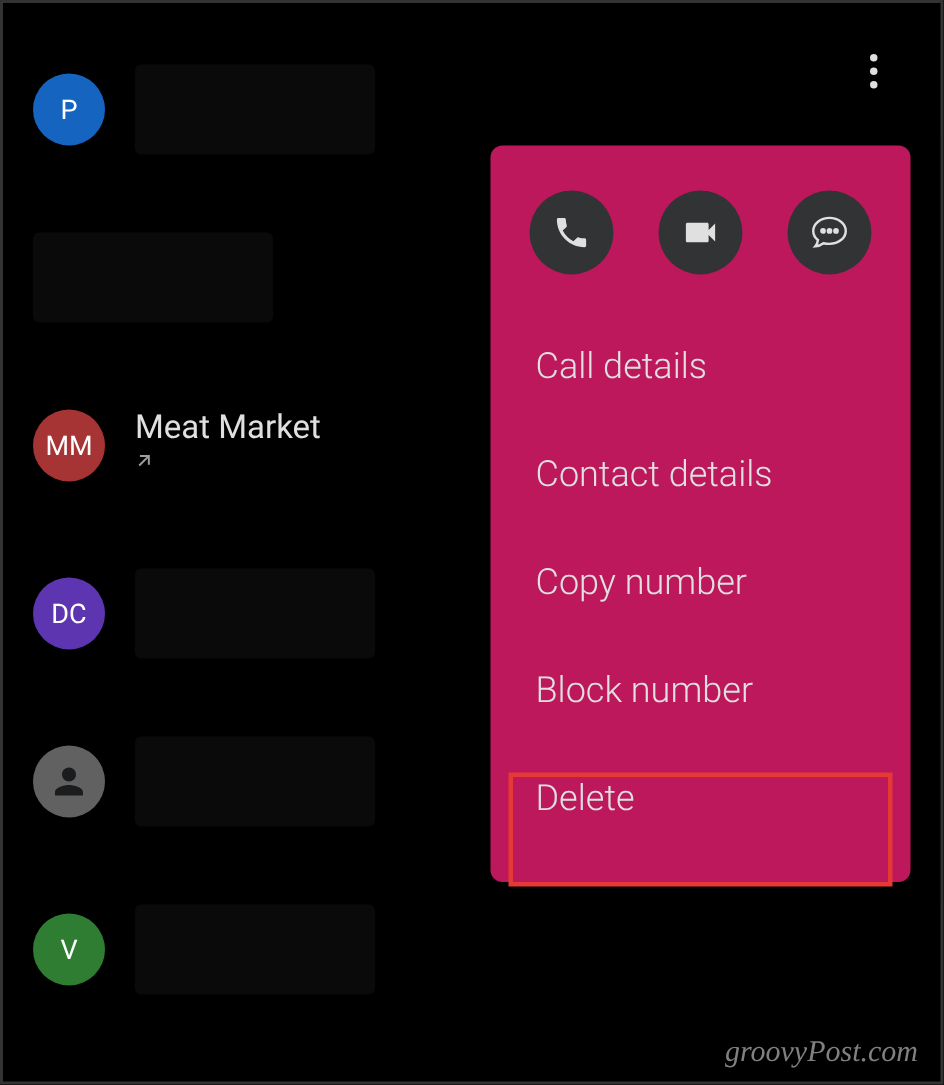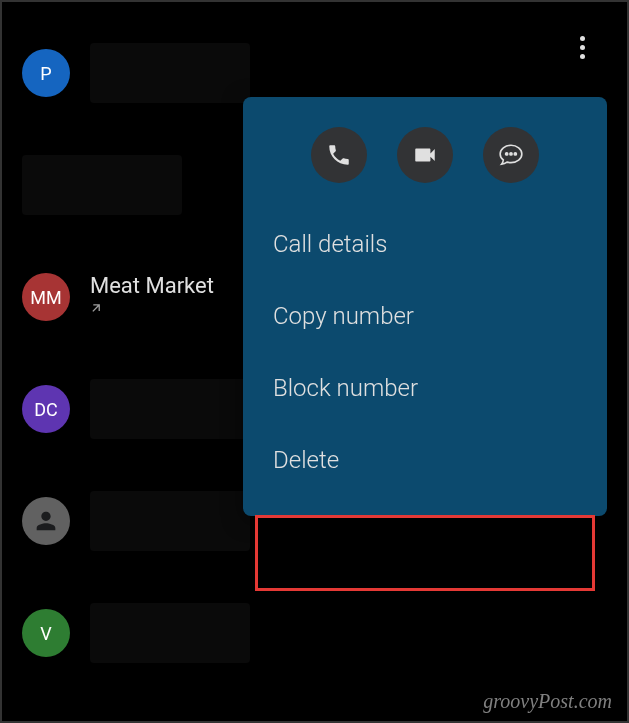--- a/index.html
+++ b/index.html
@@ -74,22 +74,22 @@
       right: 25px;
       top: 25px;
     }
     .dots { display: flex; flex-direction: column; gap: 4px; }
     .dots span { width: 5px; height: 5px; background: #e0e0e0; border-radius: 50%; }
     
     .context-menu {
       position: absolute;
       right: 20px;
       top: 95px;
-      width: 364px;
-      background: #0c4a6e;
+      width: 280px;
+      background: #be185d;
       border-radius: 8px;
       box-shadow: 0 4px 20px rgba(0,0,0,0.5);
       padding: 20px 0;
     }
     .action-row {
       display: flex;
       justify-content: center;
       gap: 30px;
       padding: 10px 20px 25px;
     }
@@ -217,19 +217,20 @@
     <div class="action-btn">
       <svg viewBox="0 0 24 24" width="26" height="26">
           <path d="M12 3C6.5 3 2 6.6 2 11c0 2.2 1.1 4.2 2.9 5.6-.1 1.1-.5 2.6-1.6 3.9 2.1-.2 3.8-1 5-1.9 1.1.3 2.4.4 3.7.4 5.5 0 10-3.6 10-8s-4.5-8-10-8zm-4 9c-.6 0-1-.4-1-1s.4-1 1-1 1 .4 1 1-.4 1-1 1zm4 0c-.6 0-1-.4-1-1s.4-1 1-1 1 .4 1 1-.4 1-1 1zm4 0c-.6 0-1-.4-1-1s.4-1 1-1 1 .4 1 1-.4 1-1 1z" fill="none" stroke="#e0e0e0" stroke-width="1.5"></path>
           <circle cx="8" cy="11" r="1"></circle>
           <circle cx="12" cy="11" r="1"></circle>
           <circle cx="16" cy="11" r="1"></circle>
         </svg>
     </div>
   </div>
   <div class="menu-item">Call details</div>
+  <div class="menu-item">Contact details</div>
   <div class="menu-item">Copy number</div>
   <div class="menu-item">Block number</div>
   <div class="menu-item">Delete</div>
   <div class="highlight-box"></div>
 </div>
 
 <div class="watermark">groovyPost.com</div>
 
 </body></html>

